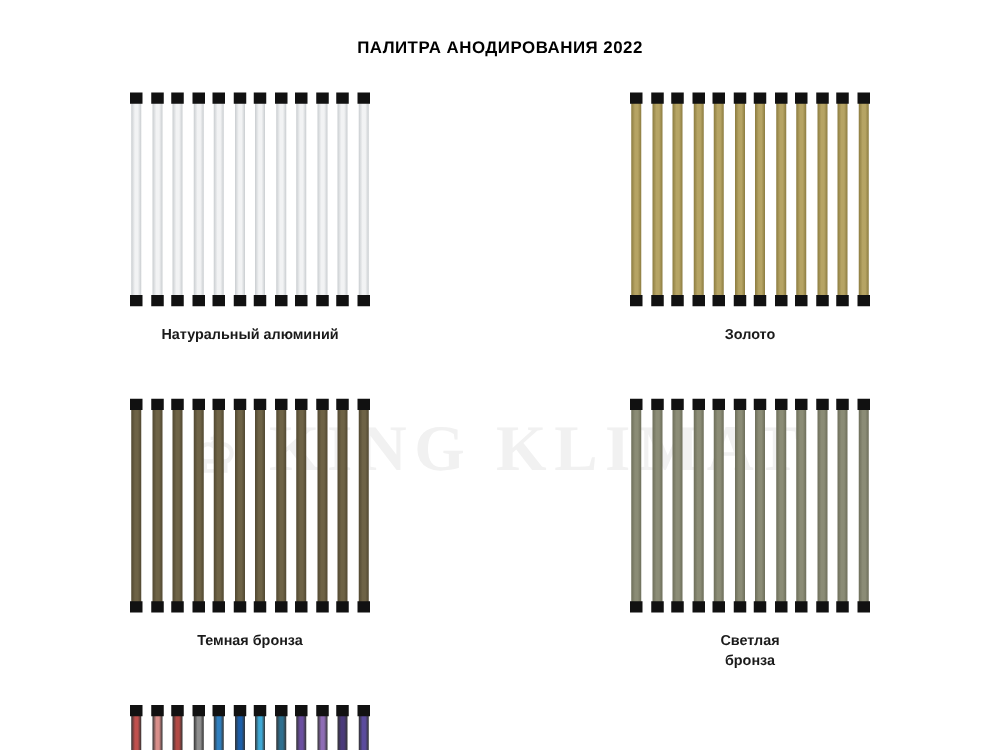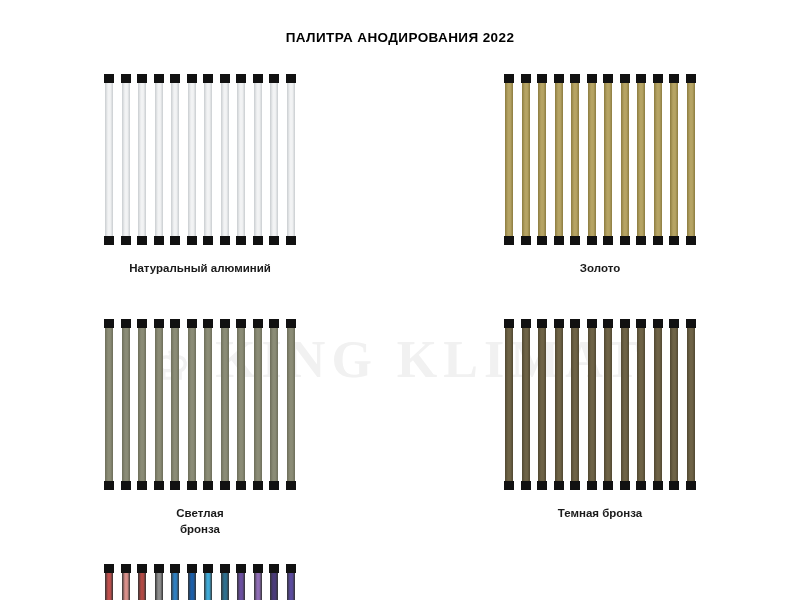--- a/index.html
+++ b/index.html
@@ -170,54 +170,54 @@
           <div class="slat" style="background: linear-gradient(to right, rgb(140, 124, 64) 0%, rgb(182, 164, 100) 38%, rgb(182, 164, 100) 66%, rgb(140, 124, 64) 100%);"></div>
           <div class="slat" style="background: linear-gradient(to right, rgb(140, 124, 64) 0%, rgb(182, 164, 100) 38%, rgb(182, 164, 100) 66%, rgb(140, 124, 64) 100%);"></div>
           <div class="slat" style="background: linear-gradient(to right, rgb(140, 124, 64) 0%, rgb(182, 164, 100) 38%, rgb(182, 164, 100) 66%, rgb(140, 124, 64) 100%);"></div>
           <div class="slat" style="background: linear-gradient(to right, rgb(140, 124, 64) 0%, rgb(182, 164, 100) 38%, rgb(182, 164, 100) 66%, rgb(140, 124, 64) 100%);"></div>
           <div class="slat" style="background: linear-gradient(to right, rgb(140, 124, 64) 0%, rgb(182, 164, 100) 38%, rgb(182, 164, 100) 66%, rgb(140, 124, 64) 100%);"></div>
         </div>
       <div class="caption">Золото</div>
     </div>
 
     <div class="cell">
+      <div class="sample" id="s4">
+          <div class="slat" style="background: linear-gradient(to right, rgb(81, 72, 49) 0%, rgb(110, 99, 70) 38%, rgb(110, 99, 70) 66%, rgb(81, 72, 49) 100%);"></div>
+          <div class="slat" style="background: linear-gradient(to right, rgb(81, 72, 49) 0%, rgb(110, 99, 70) 38%, rgb(110, 99, 70) 66%, rgb(81, 72, 49) 100%);"></div>
+          <div class="slat" style="background: linear-gradient(to right, rgb(81, 72, 49) 0%, rgb(110, 99, 70) 38%, rgb(110, 99, 70) 66%, rgb(81, 72, 49) 100%);"></div>
+          <div class="slat" style="background: linear-gradient(to right, rgb(81, 72, 49) 0%, rgb(110, 99, 70) 38%, rgb(110, 99, 70) 66%, rgb(81, 72, 49) 100%);"></div>
+          <div class="slat" style="background: linear-gradient(to right, rgb(81, 72, 49) 0%, rgb(110, 99, 70) 38%, rgb(110, 99, 70) 66%, rgb(81, 72, 49) 100%);"></div>
+          <div class="slat" style="background: linear-gradient(to right, rgb(81, 72, 49) 0%, rgb(110, 99, 70) 38%, rgb(110, 99, 70) 66%, rgb(81, 72, 49) 100%);"></div>
+          <div class="slat" style="background: linear-gradient(to right, rgb(81, 72, 49) 0%, rgb(110, 99, 70) 38%, rgb(110, 99, 70) 66%, rgb(81, 72, 49) 100%);"></div>
+          <div class="slat" style="background: linear-gradient(to right, rgb(81, 72, 49) 0%, rgb(110, 99, 70) 38%, rgb(110, 99, 70) 66%, rgb(81, 72, 49) 100%);"></div>
+          <div class="slat" style="background: linear-gradient(to right, rgb(81, 72, 49) 0%, rgb(110, 99, 70) 38%, rgb(110, 99, 70) 66%, rgb(81, 72, 49) 100%);"></div>
+          <div class="slat" style="background: linear-gradient(to right, rgb(81, 72, 49) 0%, rgb(110, 99, 70) 38%, rgb(110, 99, 70) 66%, rgb(81, 72, 49) 100%);"></div>
+          <div class="slat" style="background: linear-gradient(to right, rgb(81, 72, 49) 0%, rgb(110, 99, 70) 38%, rgb(110, 99, 70) 66%, rgb(81, 72, 49) 100%);"></div>
+          <div class="slat" style="background: linear-gradient(to right, rgb(81, 72, 49) 0%, rgb(110, 99, 70) 38%, rgb(110, 99, 70) 66%, rgb(81, 72, 49) 100%);"></div>
+        </div>
+      <div class="caption">Темная бронза</div>
+    </div>
+
+    <div class="cell">
       <div class="sample" id="s3">
           <div class="slat" style="background: linear-gradient(to right, rgb(109, 110, 90) 0%, rgb(139, 140, 118) 38%, rgb(139, 140, 118) 66%, rgb(109, 110, 90) 100%);"></div>
           <div class="slat" style="background: linear-gradient(to right, rgb(109, 110, 90) 0%, rgb(139, 140, 118) 38%, rgb(139, 140, 118) 66%, rgb(109, 110, 90) 100%);"></div>
           <div class="slat" style="background: linear-gradient(to right, rgb(109, 110, 90) 0%, rgb(139, 140, 118) 38%, rgb(139, 140, 118) 66%, rgb(109, 110, 90) 100%);"></div>
           <div class="slat" style="background: linear-gradient(to right, rgb(109, 110, 90) 0%, rgb(139, 140, 118) 38%, rgb(139, 140, 118) 66%, rgb(109, 110, 90) 100%);"></div>
           <div class="slat" style="background: linear-gradient(to right, rgb(109, 110, 90) 0%, rgb(139, 140, 118) 38%, rgb(139, 140, 118) 66%, rgb(109, 110, 90) 100%);"></div>
           <div class="slat" style="background: linear-gradient(to right, rgb(109, 110, 90) 0%, rgb(139, 140, 118) 38%, rgb(139, 140, 118) 66%, rgb(109, 110, 90) 100%);"></div>
           <div class="slat" style="background: linear-gradient(to right, rgb(109, 110, 90) 0%, rgb(139, 140, 118) 38%, rgb(139, 140, 118) 66%, rgb(109, 110, 90) 100%);"></div>
           <div class="slat" style="background: linear-gradient(to right, rgb(109, 110, 90) 0%, rgb(139, 140, 118) 38%, rgb(139, 140, 118) 66%, rgb(109, 110, 90) 100%);"></div>
           <div class="slat" style="background: linear-gradient(to right, rgb(109, 110, 90) 0%, rgb(139, 140, 118) 38%, rgb(139, 140, 118) 66%, rgb(109, 110, 90) 100%);"></div>
           <div class="slat" style="background: linear-gradient(to right, rgb(109, 110, 90) 0%, rgb(139, 140, 118) 38%, rgb(139, 140, 118) 66%, rgb(109, 110, 90) 100%);"></div>
           <div class="slat" style="background: linear-gradient(to right, rgb(109, 110, 90) 0%, rgb(139, 140, 118) 38%, rgb(139, 140, 118) 66%, rgb(109, 110, 90) 100%);"></div>
           <div class="slat" style="background: linear-gradient(to right, rgb(109, 110, 90) 0%, rgb(139, 140, 118) 38%, rgb(139, 140, 118) 66%, rgb(109, 110, 90) 100%);"></div>
         </div>
       <div class="caption">Светлая
 бронза</div>
-    </div>
-
-    <div class="cell">
-      <div class="sample" id="s4">
-          <div class="slat" style="background: linear-gradient(to right, rgb(81, 72, 49) 0%, rgb(110, 99, 70) 38%, rgb(110, 99, 70) 66%, rgb(81, 72, 49) 100%);"></div>
-          <div class="slat" style="background: linear-gradient(to right, rgb(81, 72, 49) 0%, rgb(110, 99, 70) 38%, rgb(110, 99, 70) 66%, rgb(81, 72, 49) 100%);"></div>
-          <div class="slat" style="background: linear-gradient(to right, rgb(81, 72, 49) 0%, rgb(110, 99, 70) 38%, rgb(110, 99, 70) 66%, rgb(81, 72, 49) 100%);"></div>
-          <div class="slat" style="background: linear-gradient(to right, rgb(81, 72, 49) 0%, rgb(110, 99, 70) 38%, rgb(110, 99, 70) 66%, rgb(81, 72, 49) 100%);"></div>
-          <div class="slat" style="background: linear-gradient(to right, rgb(81, 72, 49) 0%, rgb(110, 99, 70) 38%, rgb(110, 99, 70) 66%, rgb(81, 72, 49) 100%);"></div>
-          <div class="slat" style="background: linear-gradient(to right, rgb(81, 72, 49) 0%, rgb(110, 99, 70) 38%, rgb(110, 99, 70) 66%, rgb(81, 72, 49) 100%);"></div>
-          <div class="slat" style="background: linear-gradient(to right, rgb(81, 72, 49) 0%, rgb(110, 99, 70) 38%, rgb(110, 99, 70) 66%, rgb(81, 72, 49) 100%);"></div>
-          <div class="slat" style="background: linear-gradient(to right, rgb(81, 72, 49) 0%, rgb(110, 99, 70) 38%, rgb(110, 99, 70) 66%, rgb(81, 72, 49) 100%);"></div>
-          <div class="slat" style="background: linear-gradient(to right, rgb(81, 72, 49) 0%, rgb(110, 99, 70) 38%, rgb(110, 99, 70) 66%, rgb(81, 72, 49) 100%);"></div>
-          <div class="slat" style="background: linear-gradient(to right, rgb(81, 72, 49) 0%, rgb(110, 99, 70) 38%, rgb(110, 99, 70) 66%, rgb(81, 72, 49) 100%);"></div>
-          <div class="slat" style="background: linear-gradient(to right, rgb(81, 72, 49) 0%, rgb(110, 99, 70) 38%, rgb(110, 99, 70) 66%, rgb(81, 72, 49) 100%);"></div>
-          <div class="slat" style="background: linear-gradient(to right, rgb(81, 72, 49) 0%, rgb(110, 99, 70) 38%, rgb(110, 99, 70) 66%, rgb(81, 72, 49) 100%);"></div>
-        </div>
-      <div class="caption">Темная бронза</div>
     </div>
 
     <div class="cell">
       <div class="sample" id="s5">
         <svg class="ral-fan" viewBox="0 0 150 120">
           <g transform="translate(22,112)">
             <g id="fanblades">
                 <path d="M1.592040838891559e-15,-26 L5.878304635907295e-15,-96 A96,96 0 0 1 4.522219268125697,-95.89342799634912 L1.2247677184507098,-25.97113674901122 A26,26 0 0 0 1.592040838891559e-15,-26 Z" fill="#e8e4c9" stroke="#ffffff" stroke-width="0.5"></path>
                 <path d="M1.3607348623165432,-25.96436790361892 L5.024251799322621,-95.86843533643909 A96,96 0 0 1 9.534695975389353,-95.52533471627771 L2.5823134933346163,-25.871444818991883 A26,26 0 0 0 1.3607348623165432,-25.96436790361892 Z" fill="#dfe0a8" stroke="#ffffff" stroke-width="0.5"></path>
                 <path d="M2.71774004495899,-25.857569279575106 L10.034732473694731,-95.47410195535423 A96,96 0 0 1 14.52103874373306,-94.89541313363362 L3.932781326427704,-25.700841057025773 A26,26 0 0 0 2.71774004495899,-25.857569279575106 Z" fill="#d7dd7f" stroke="#ffffff" stroke-width="0.5"></path>

